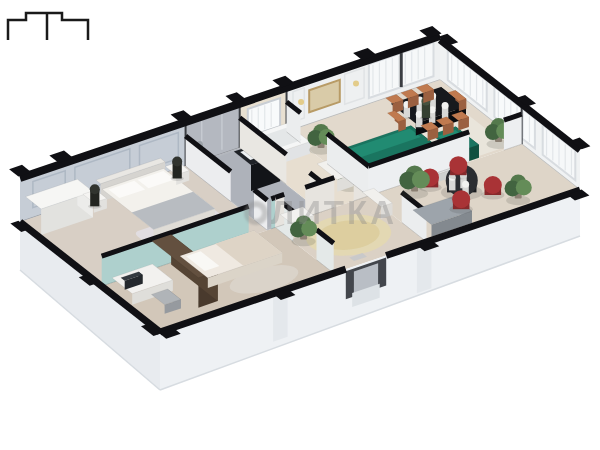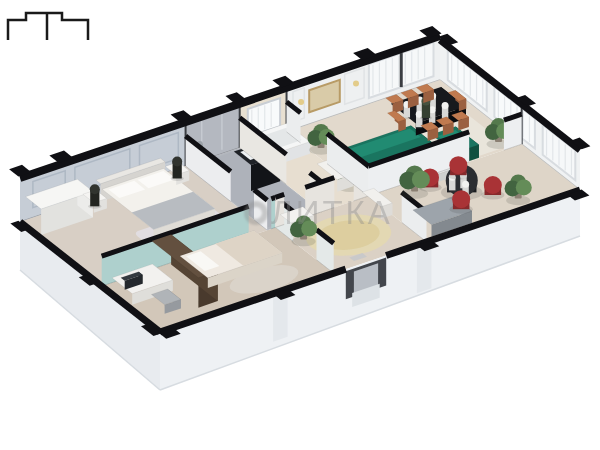--- a/index.html
+++ b/index.html
@@ -3,21 +3,21 @@
 <meta charset="utf-8">
 <style>
   html,body{margin:0;padding:0;background:#ffffff;}
   .stage{position:relative;width:600px;height:450px;overflow:hidden;background:#ffffff;
          font-family:"Liberation Sans",sans-serif;}
   .stage svg{position:absolute;left:0;top:0;}
   .watermark{position:absolute;left:244px;top:194px;display:flex;align-items:center;
              gap:3px;opacity:.38;color:#8a8a8a;pointer-events:none;}
   .wm-circle{width:24px;height:24px;border:6px solid #8a8a8a;border-radius:50%;
              box-sizing:border-box;filter:blur(1px);}
-  .wm-text{font-size:33px;font-weight:normal;letter-spacing:3px;filter:blur(.6px);}
+  .wm-text{font-size:33px;font-weight:bold;letter-spacing:3px;filter:blur(.6px);}
   .minimap{position:absolute;left:0;top:410px;width:100px;height:40px;}
 </style>
 </head>
 <body>
 
 <div class="stage">
   <svg id="scene" width="600" height="450" viewBox="0 0 600 450">
       <g>
         <polygon points="533.3,153.3 580.0,190.0 580.0,236.0 533.3,195.3" fill="#f3f5f7"></polygon>
       </g>

